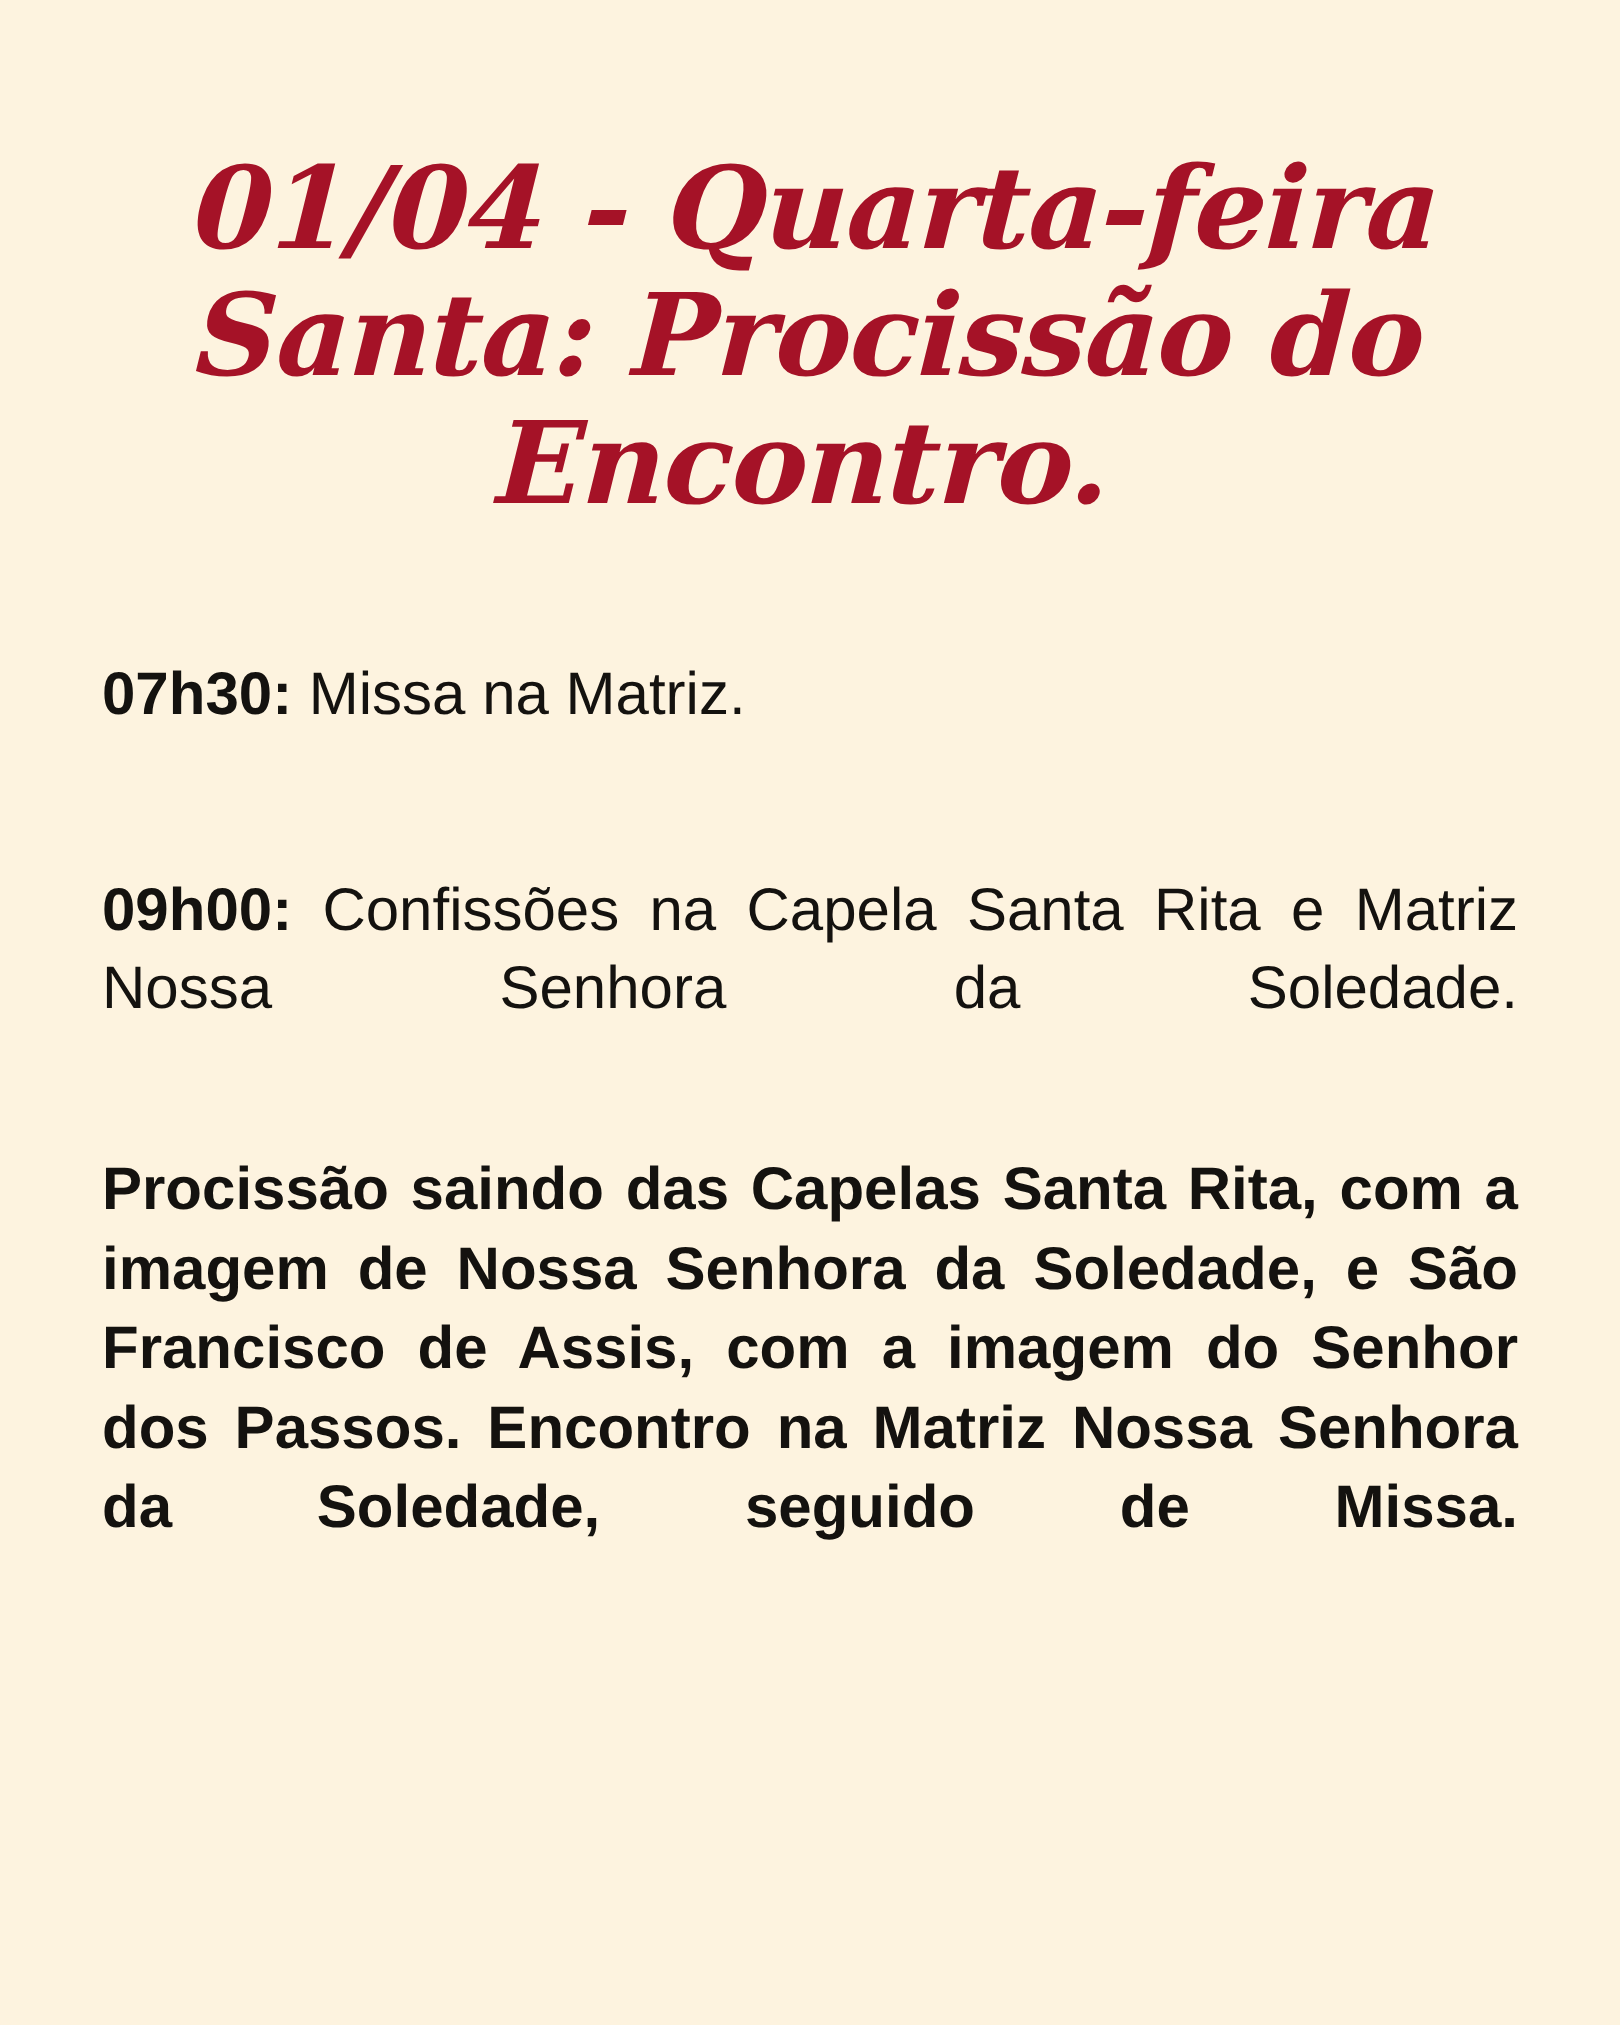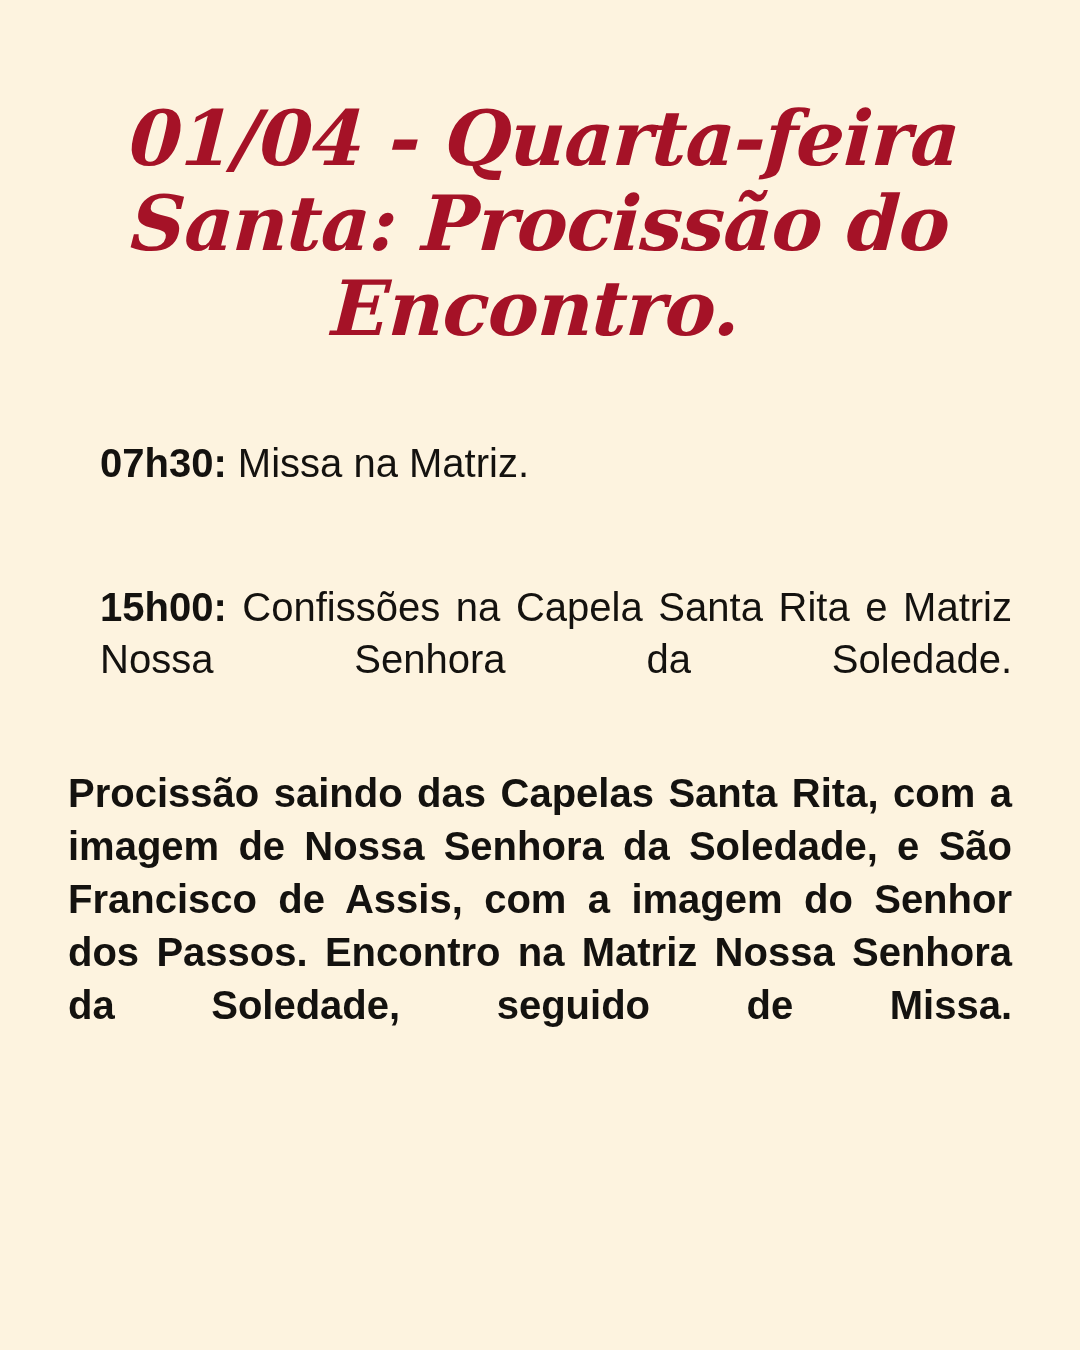--- a/index.html
+++ b/index.html
@@ -39,21 +39,20 @@
   .schedule {
     padding: 46px 68px 0 68px;
   }
   .sched-item {
     color: #14120F;
     font-size: 40px;
     line-height: 1.30;
     margin-bottom: 30px;
     text-align: justify;
     text-justify: inter-word;
-    margin-left: 32px;
   }
   .sched-item .time {
     font-weight: 700;
   }
   .sched-item.last-line {
     text-align: left;
   }
   .note {
     margin-top: 22px;
     color: #14120F;
@@ -78,23 +77,23 @@
   <div class="title-block">
     <h1 class="title">01/04 - Quarta-feira Santa: Procissão do Encontro.</h1>
   </div>
 
   <div class="schedule">
 
     <p class="sched-item last-line">
       <span class="time">07h30:</span><span class="desc"> Missa na Matriz.</span>
     </p>
 
+    <p class="sched-item">
+      <span class="time">09h00:</span><span class="desc"> Confissões na Capela Santa Rita e Matriz Nossa Senhora da Soledade.</span>
+    </p>
 
-    <p class="sched-item">
-      <span class="time">15h00:</span><span class="desc"> Confissões na Capela Santa Rita e Matriz Nossa Senhora da Soledade.</span>
-    </p>
 
 
     <p class="note">Procissão saindo das Capelas Santa Rita, com a imagem de Nossa Senhora da Soledade, e São Francisco de Assis, com a imagem do Senhor dos Passos. Encontro na Matriz Nossa Senhora da Soledade, seguido de Missa.</p>
 
   </div>
 
 </div>
 
 </body></html>

